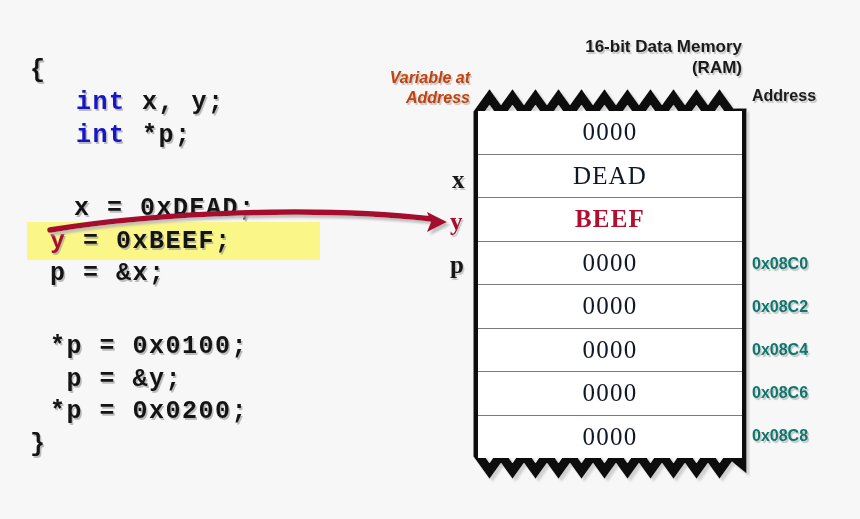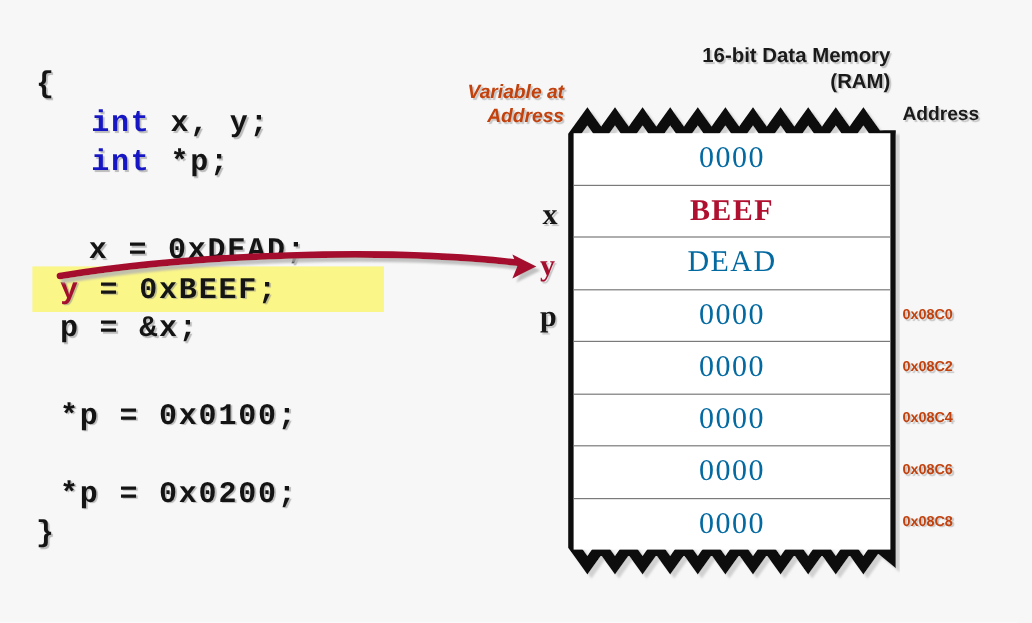--- a/index.html
+++ b/index.html
@@ -114,43 +114,43 @@
     border-bottom: 1.2px solid #7a7a7a;
     display: flex;
     align-items: center;
     justify-content: center;
     box-sizing: border-box;
   }
   .mem-row:last-child { border-bottom: none; }
   .mem-val {
     font-family: "Liberation Serif", serif;
     font-size: 25px;
-    color: #0369a1;
+    color: #0f172a;
     letter-spacing: 1.2px;
   }
   .mem-val.accent { color: #b01030; font-weight: 700; }
 
   
   .var-label {
     position: absolute;
     font-family: "Liberation Serif", serif;
     font-size: 25px;
     font-weight: 700;
     color: #171717;
     text-shadow: 1.5px 1.5px 0.7px rgba(150,150,150,0.5);
   }
   .var-label.accent { color: #a40f2e; }
 
   
   .addr-label {
     position: absolute;
     left: 752px;
-    font-size: 12px;
-    font-weight: 700;
-    color: #c2410c;
+    font-size: 16px;
+    font-weight: 700;
+    color: #0f766e;
     text-shadow: 1.5px 1.5px 0.8px rgba(150,150,150,0.5);
   }
 </style>
 </head>
 <body>
 
 <div id="canvas">
 
   <div id="code-panel">
 
@@ -163,20 +163,21 @@
     <div class="code-line" style="left:50px; top:121px;"><span class="kw">int</span><span> *p;</span></div>
 
     <div class="code-line" style="left:50px; top:194px;margin-left:24px;">x = 0xDEAD;</div>
 
     <div class="code-line" style="left:50px; top:227px;"><span class="var-y-red">y</span><span> = 0xBEEF;</span></div>
 
     <div class="code-line" style="left:50px; top:259px;">p = &amp;x;</div>
 
     <div class="code-line" style="left:50px; top:332px;">*p = 0x0100;</div>
 
+    <div class="code-line" style="left:50px; top:365px;"> p = &amp;y;</div>
 
     <div class="code-line" style="left:50px; top:397px;">*p = 0x0200;</div>
 
     <div class="code-line" style="left:30px; top:430px;">}</div>
   </div>
 
   <div id="memory-title">
     <div>16-bit Data Memory</div>
     <div>(RAM)</div>
   </div>
@@ -214,24 +215,24 @@
                L 134.5 13 L 123 29 L 111.5 13 L 100 29 L 88.5 13 L 77 29
                L 65.5 13 L 54 29 L 42.5 13 L 31 29 L 19.5 13 L 8 29 Z" fill="none" stroke="#111111" stroke-width="9" stroke-linejoin="miter" stroke-linecap="square"></path>
     </g>
   </svg>
 
   <div id="mem-rows">
     <div class="mem-row">
       <span class="mem-val">0000</span>
     </div>
     <div class="mem-row">
+      <span class="mem-val">DEAD</span>
+    </div>
+    <div class="mem-row">
       <span class="mem-val accent">BEEF</span>
-    </div>
-    <div class="mem-row">
-      <span class="mem-val">DEAD</span>
     </div>
     <div class="mem-row">
       <span class="mem-val">0000</span>
     </div>
     <div class="mem-row">
       <span class="mem-val">0000</span>
     </div>
     <div class="mem-row">
       <span class="mem-val">0000</span>
     </div>

